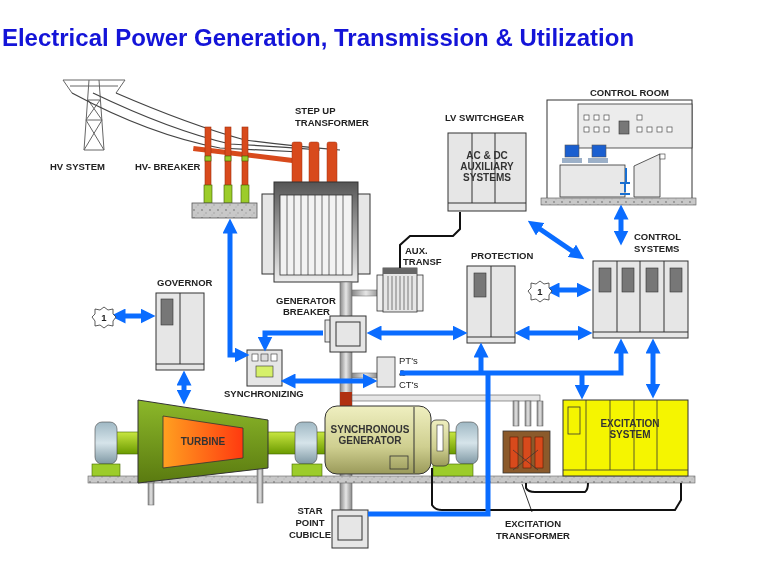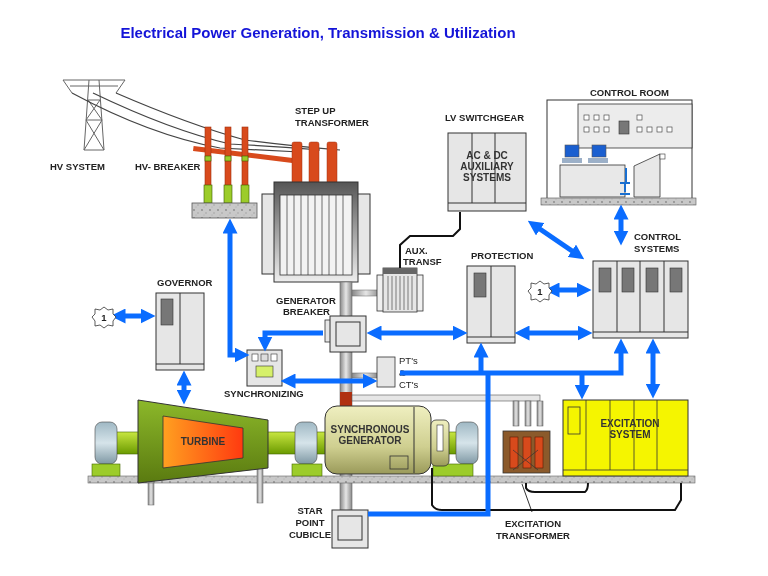--- a/index.html
+++ b/index.html
@@ -1,17 +1,17 @@
 <!DOCTYPE html>
 <html><head>
 <meta charset="utf-8">
 <style>
   html,body{margin:0;padding:0;background:#ffffff;}
   body{width:768px;height:576px;position:relative;overflow:hidden;font-family:"Liberation Sans",sans-serif;}
-  .title{position:absolute;left:0;top:24px;width:636px;text-align:center;font-weight:bold;font-size:15px;color:#1414d8;}
+  .title{position:absolute;left:0;top:24px;width:636px;text-align:center;font-weight:bold;font-size:24px;color:#1414d8;}
   svg#diagram{position:absolute;left:0;top:0;}
   .lbl{font-family:"Liberation Sans",sans-serif;font-weight:bold;font-size:9.5px;fill:#222;}
   .lbl-in{font-family:"Liberation Sans",sans-serif;font-weight:bold;font-size:10px;fill:#333;}
   .lbl-n{font-family:"Liberation Sans",sans-serif;font-size:9.5px;fill:#222;}
 </style>
 </head>
 <body>
 
 <div class="title">Electrical Power Generation, Transmission &amp; Utilization</div>
 

